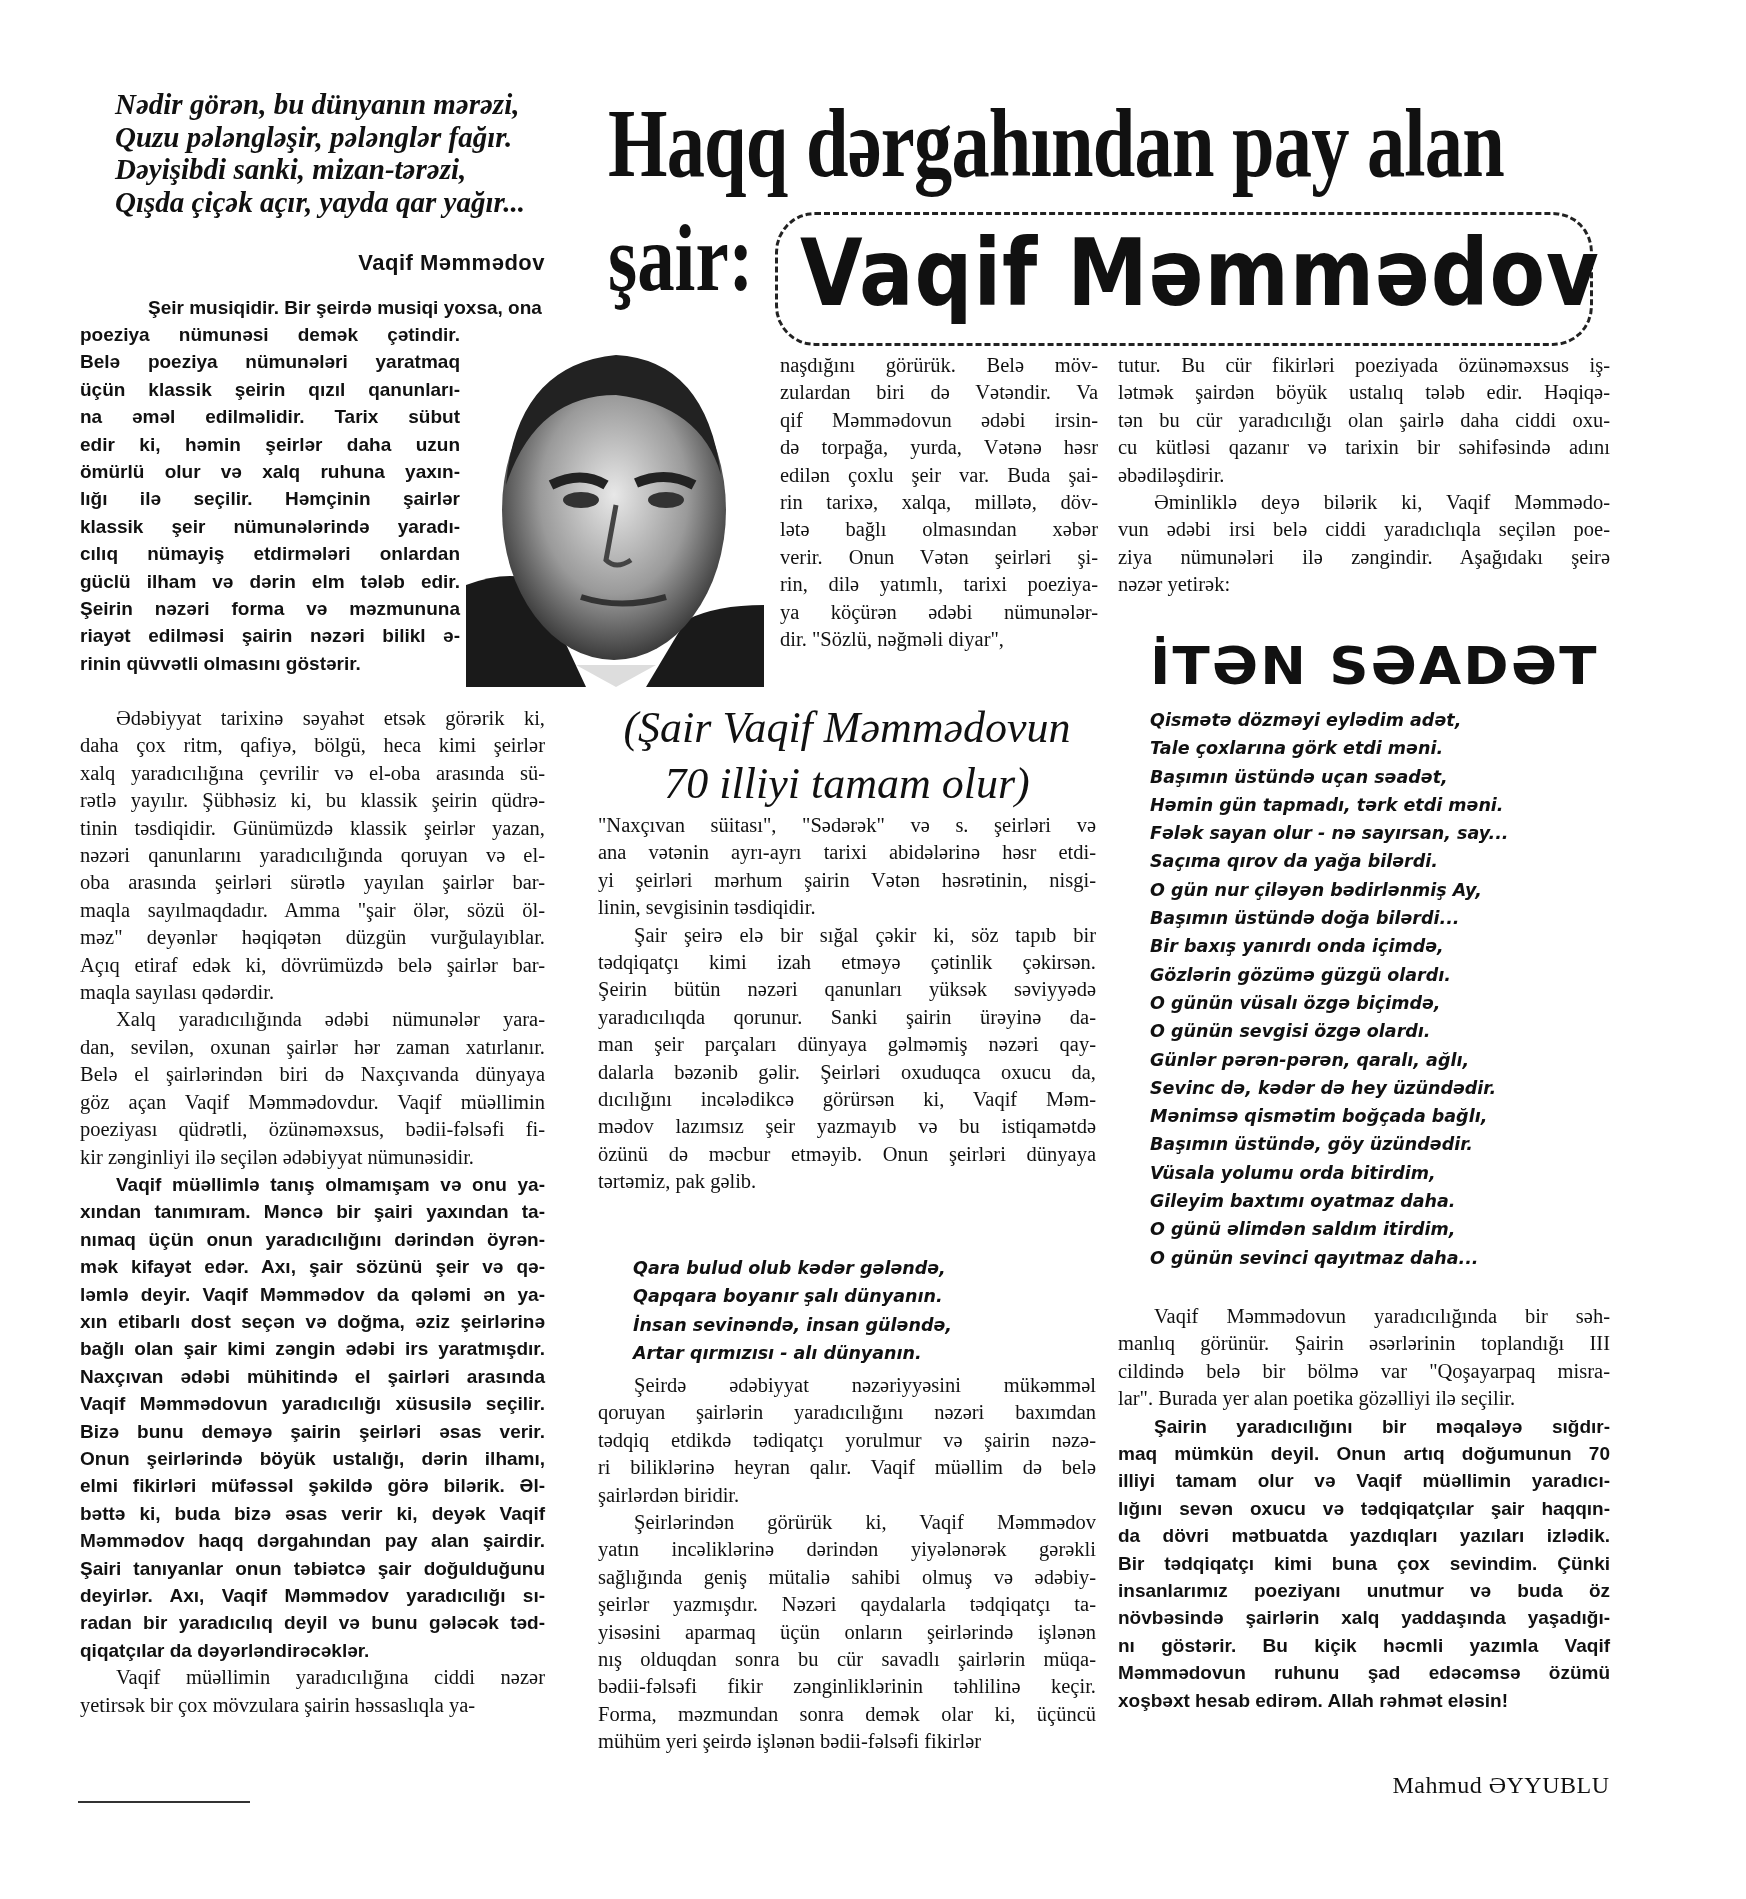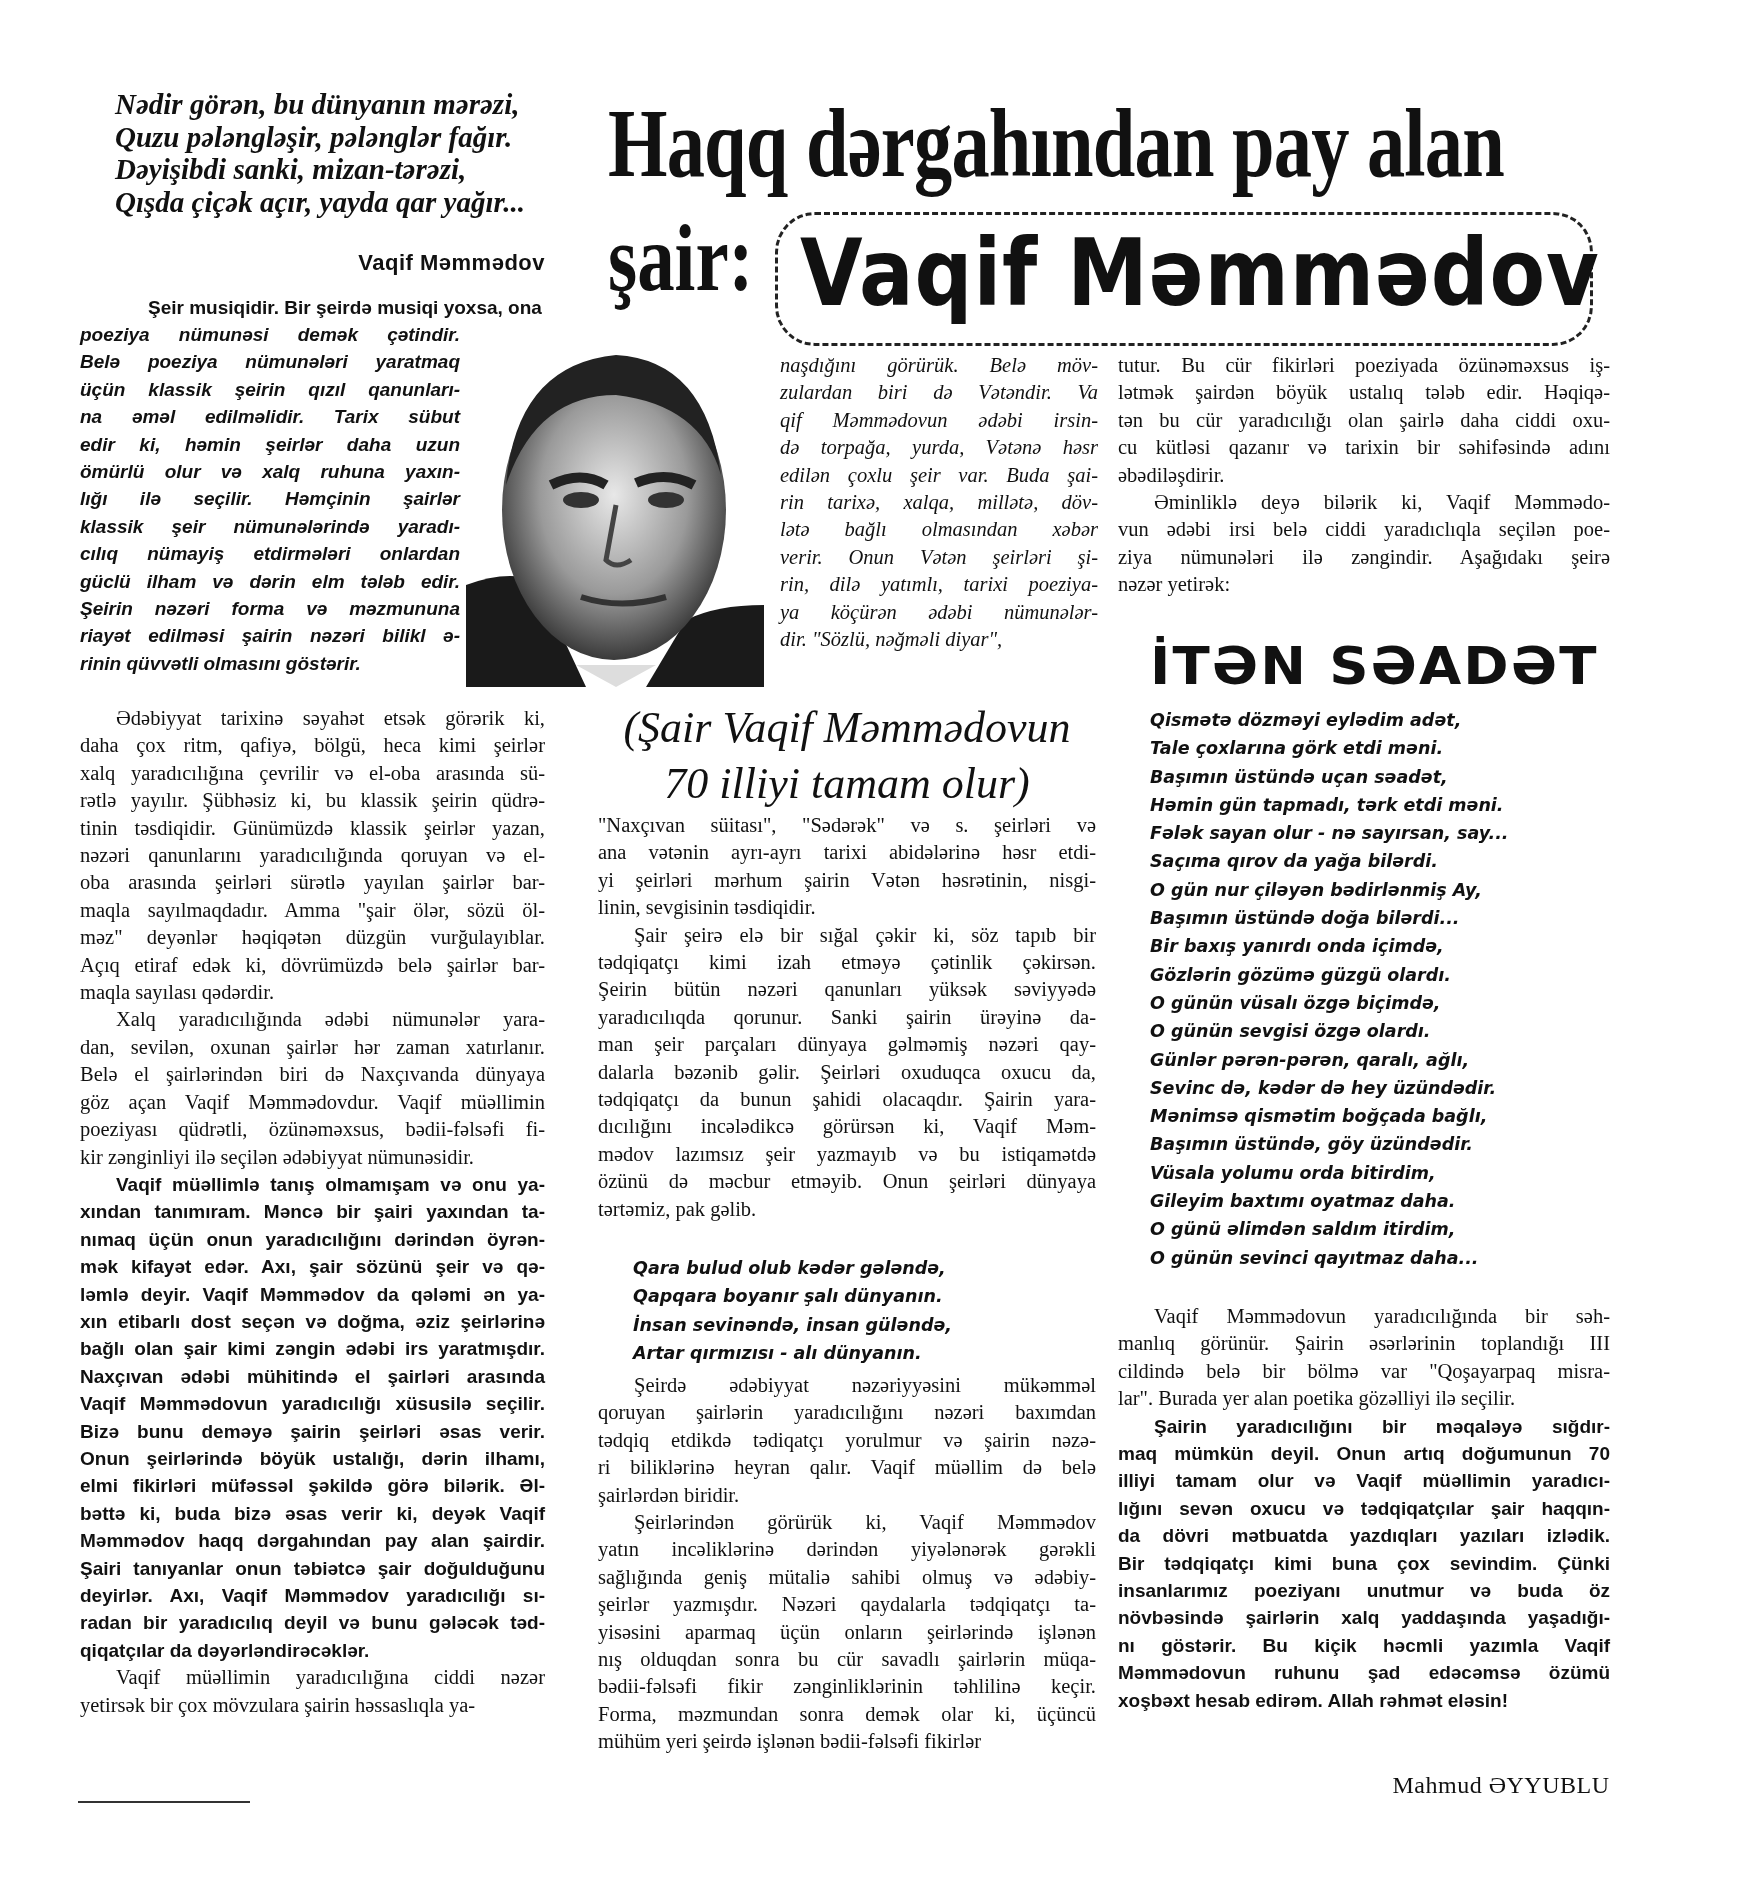--- a/index.html
+++ b/index.html
@@ -1,19 +1,19 @@
 <!DOCTYPE html>
 <html><head>
 <meta charset="utf-8">
 <style>
   html, body { margin: 0; padding: 0; background: #ffffff; }
   body { width: 1746px; height: 1899px; position: relative; overflow: hidden;
          font-family: "Liberation Serif", serif; color: #111; }
   .abs { position: absolute; }
-  .lines { position: absolute; margin: 0; padding: 0; list-style: none; font-style: italic; }
+  .lines { position: absolute; margin: 0; padding: 0; list-style: none; }
   .lines li { white-space: nowrap; overflow: visible; }
   
   .just li { text-align: justify; text-align-last: justify; }
   .just li.last { text-align-last: left; }
   .ind { padding-left: 36px; }
 
   
   #epigraph { left: 115px; top: 88px; width: 430px; font-family: "Liberation Serif", serif;
               font-style: italic; font-weight: bold; font-size: 29px; line-height: 32.5px; }
   #epigraph-author { left: 280px; top: 250px; width: 265px; text-align: right;
@@ -189,21 +189,20 @@
       <li>yi şeirləri mərhum şairin Vətən həsrətinin, nisgi-</li>
       <li class="last">linin, sevgisinin təsdiqidir.</li>
     </ul>
     <ul class="just" style="position: static; list-style: none; margin: 0px; padding: 0px;">
       <li class="ind">Şair şeirə elə bir sığal çəkir ki, söz tapıb bir</li>
       <li>tədqiqatçı kimi izah etməyə çətinlik çəkirsən.</li>
       <li>Şeirin bütün nəzəri qanunları yüksək səviyyədə</li>
       <li>yaradıcılıqda qorunur. Sanki şairin ürəyinə da-</li>
       <li>man şeir parçaları dünyaya gəlməmiş nəzəri qay-</li>
       <li>dalarla bəzənib gəlir. Şeirləri oxuduqca oxucu da,</li>
-      <li>tədqiqatçı da bunun şahidi olacaqdır. Şairin yara-</li>
       <li>dıcılığını incələdikcə görürsən ki, Vaqif Məm-</li>
       <li>mədov lazımsız şeir yazmayıb və bu istiqamətdə</li>
       <li>özünü də məcbur etməyib. Onun şeirləri dünyaya</li>
       <li class="last">tərtəmiz, pak gəlib.</li>
     </ul>
   </div>
 <ul id="c2-poem" class="lines">
     <li>Qara bulud olub kədər gələndə,</li>
     <li>Qapqara boyanır şalı dünyanın.</li>
     <li>İnsan sevinəndə, insan güləndə,</li>

